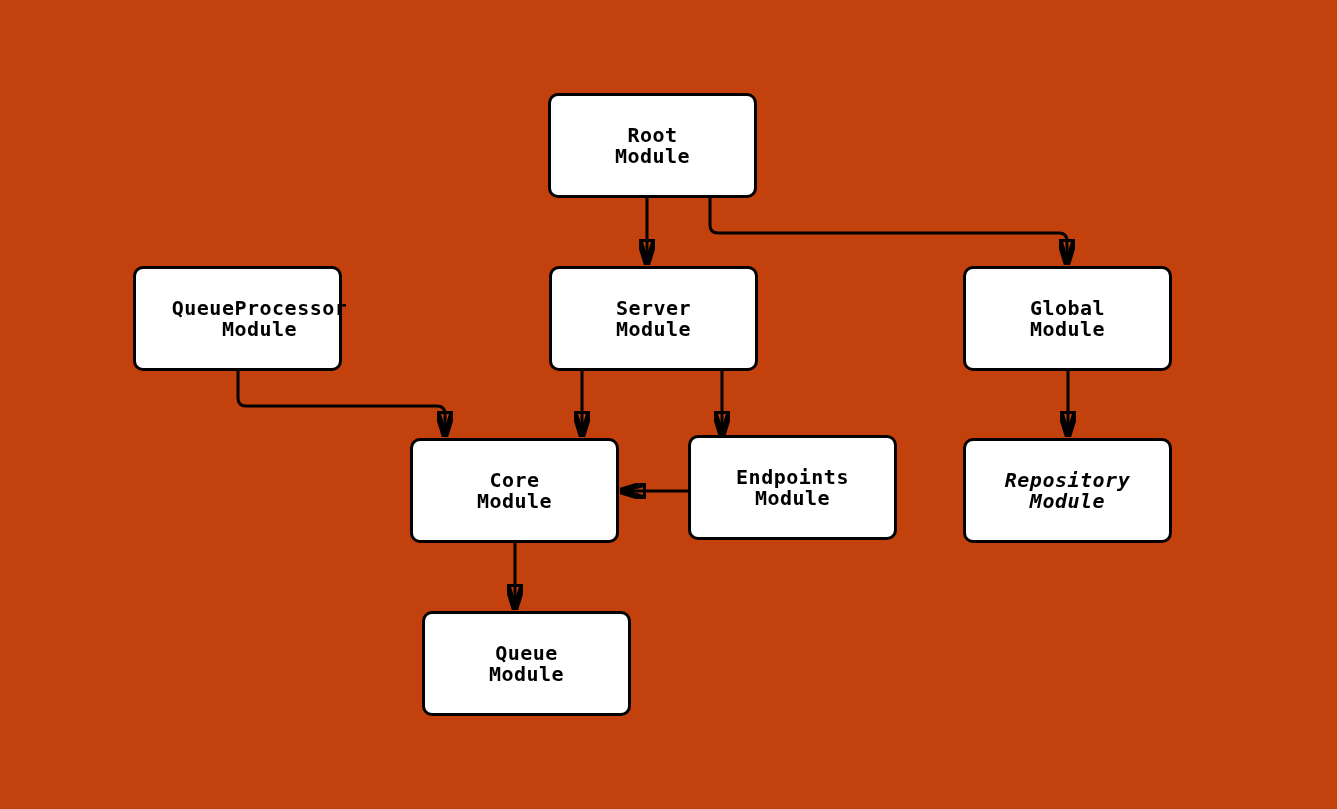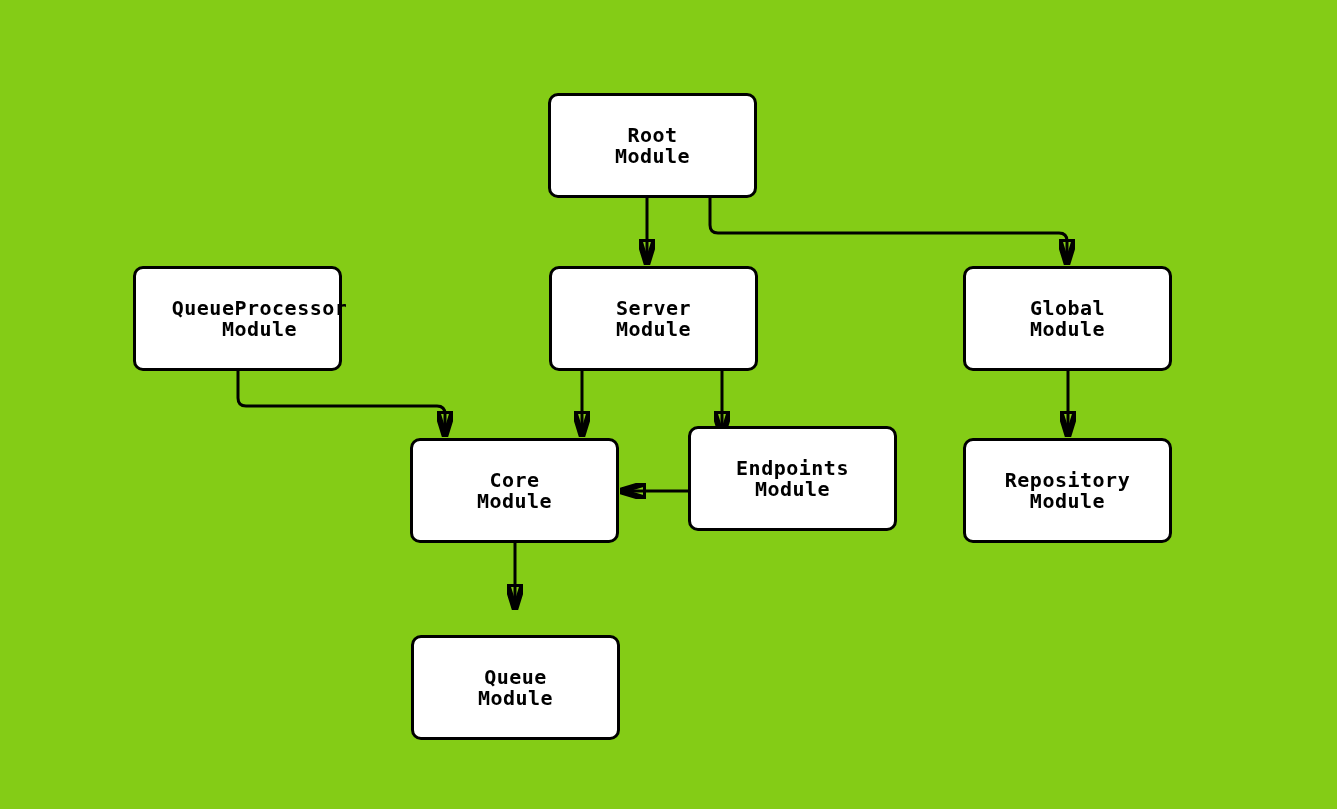--- a/index.html
+++ b/index.html
@@ -4,21 +4,21 @@
 <style>
   html, body {
     margin: 0;
     padding: 0;
     background: #ffffff;
   }
   .canvas {
     position: relative;
     width: 1337px;
     height: 809px;
-    background: #84cc16;
+    background: #c2410c;
     font-family: "DejaVu Sans Mono", "Liberation Mono", monospace;
     overflow: hidden;
   }
   .edges-layer {
     position: absolute;
     left: 0;
     top: 0;
     width: 1337px;
     height: 809px;
   }
@@ -48,23 +48,23 @@
     color: #000000;
     white-space: pre-line;
     letter-spacing: 0.5px;
   }
   
   .node-root          { left: 548px;  top: 93px;  }
   .node-server        { left: 549px;  top: 266px; }
   .node-global        { left: 963px;  top: 266px; text-align: right; }
   .node-queueprocessor{ left: 133px;  top: 266px; padding-left: 44px; }
   .node-core          { left: 410px;  top: 438px; }
-  .node-endpoints     { left: 688px;  top: 426px; }
-  .node-repository    { left: 963px;  top: 438px; }
-  .node-queue         { left: 411px;  top: 611px; margin-top: 24px; }
+  .node-endpoints     { left: 688px;  top: 435px; }
+  .node-repository    { left: 963px;  top: 438px; font-style: italic; }
+  .node-queue         { left: 422px;  top: 611px; }
 </style>
 </head>
 <body>
 
 <div class="canvas">
 
   <svg class="edges-layer" viewBox="0 0 1337 809" xmlns="http://www.w3.org/2000/svg">
     <defs>
       <marker id="arrowhead" viewBox="0 0 13 8" refX="11" refY="4" markerUnits="userSpaceOnUse" markerWidth="26" markerHeight="16" orient="auto">
         <path d="M0,0 L13,4 L0,8 Z" fill="#000000" stroke="none"></path>

